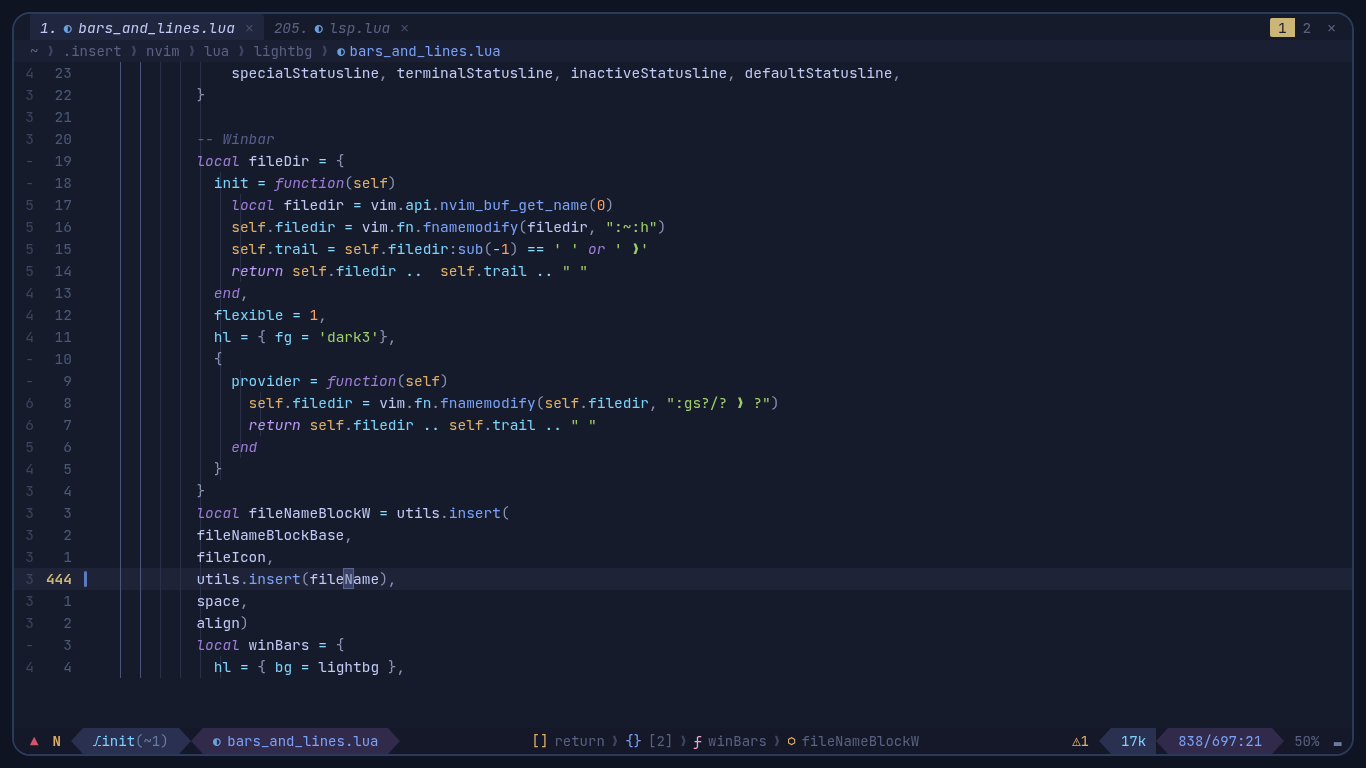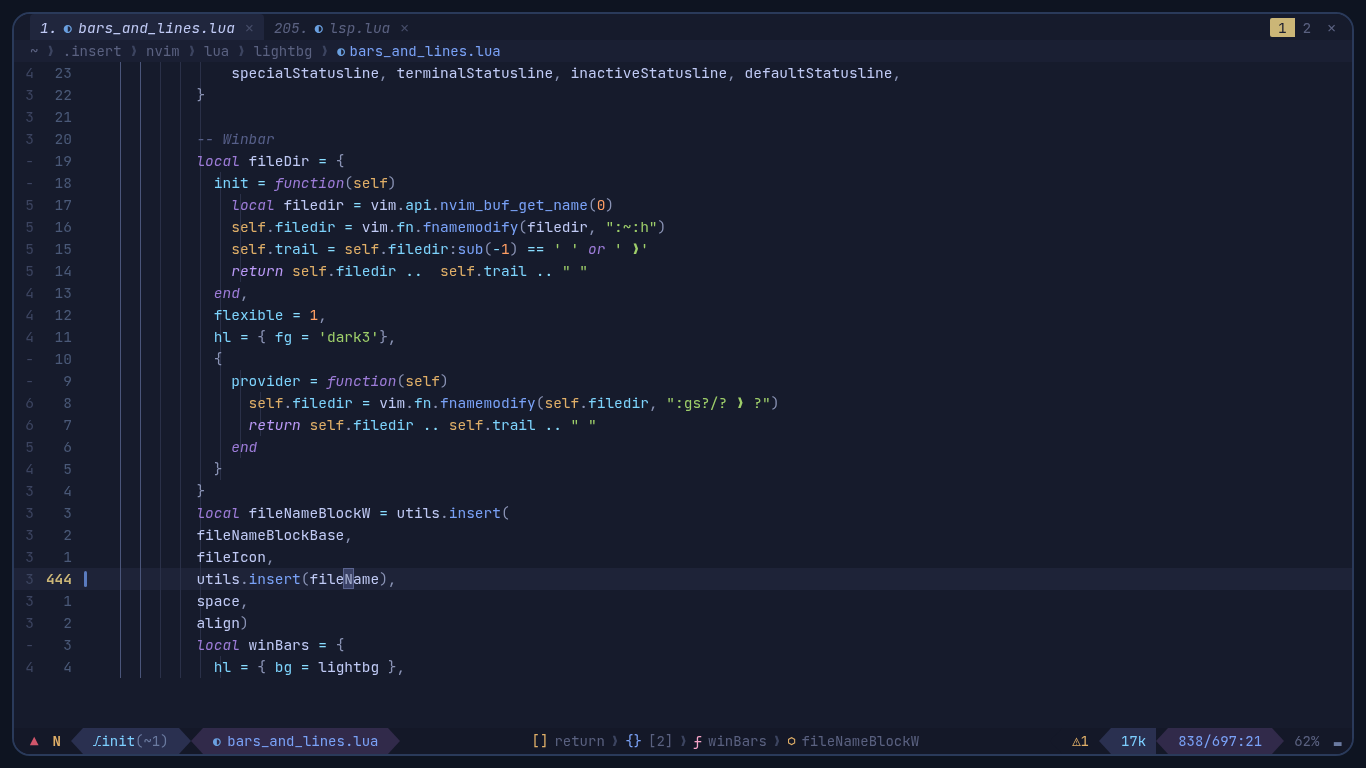--- a/index.html
+++ b/index.html
@@ -342,16 +342,16 @@
         <span class="csym cube">⬡</span> 
         <span>fileNameBlockW</span>
       </div>
       <div class="powerline-l pl-todark"></div>
       <div class="seg diag"><span>⚠</span> 1</div>
       <div class="powerline-l pl-darkblue"></div>
       <div class="seg words">17k</div>
       <div class="powerline-l pl-purple"></div>
       <div class="seg pos">838/697:21</div>
       <div class="powerline-r pr-purple"></div>
-      <div class="seg pct">62%</div>
+      <div class="seg pct">50%</div>
       <div class="seg scroll">▬</div>
     </div>
 </div>
 
 </body></html>

